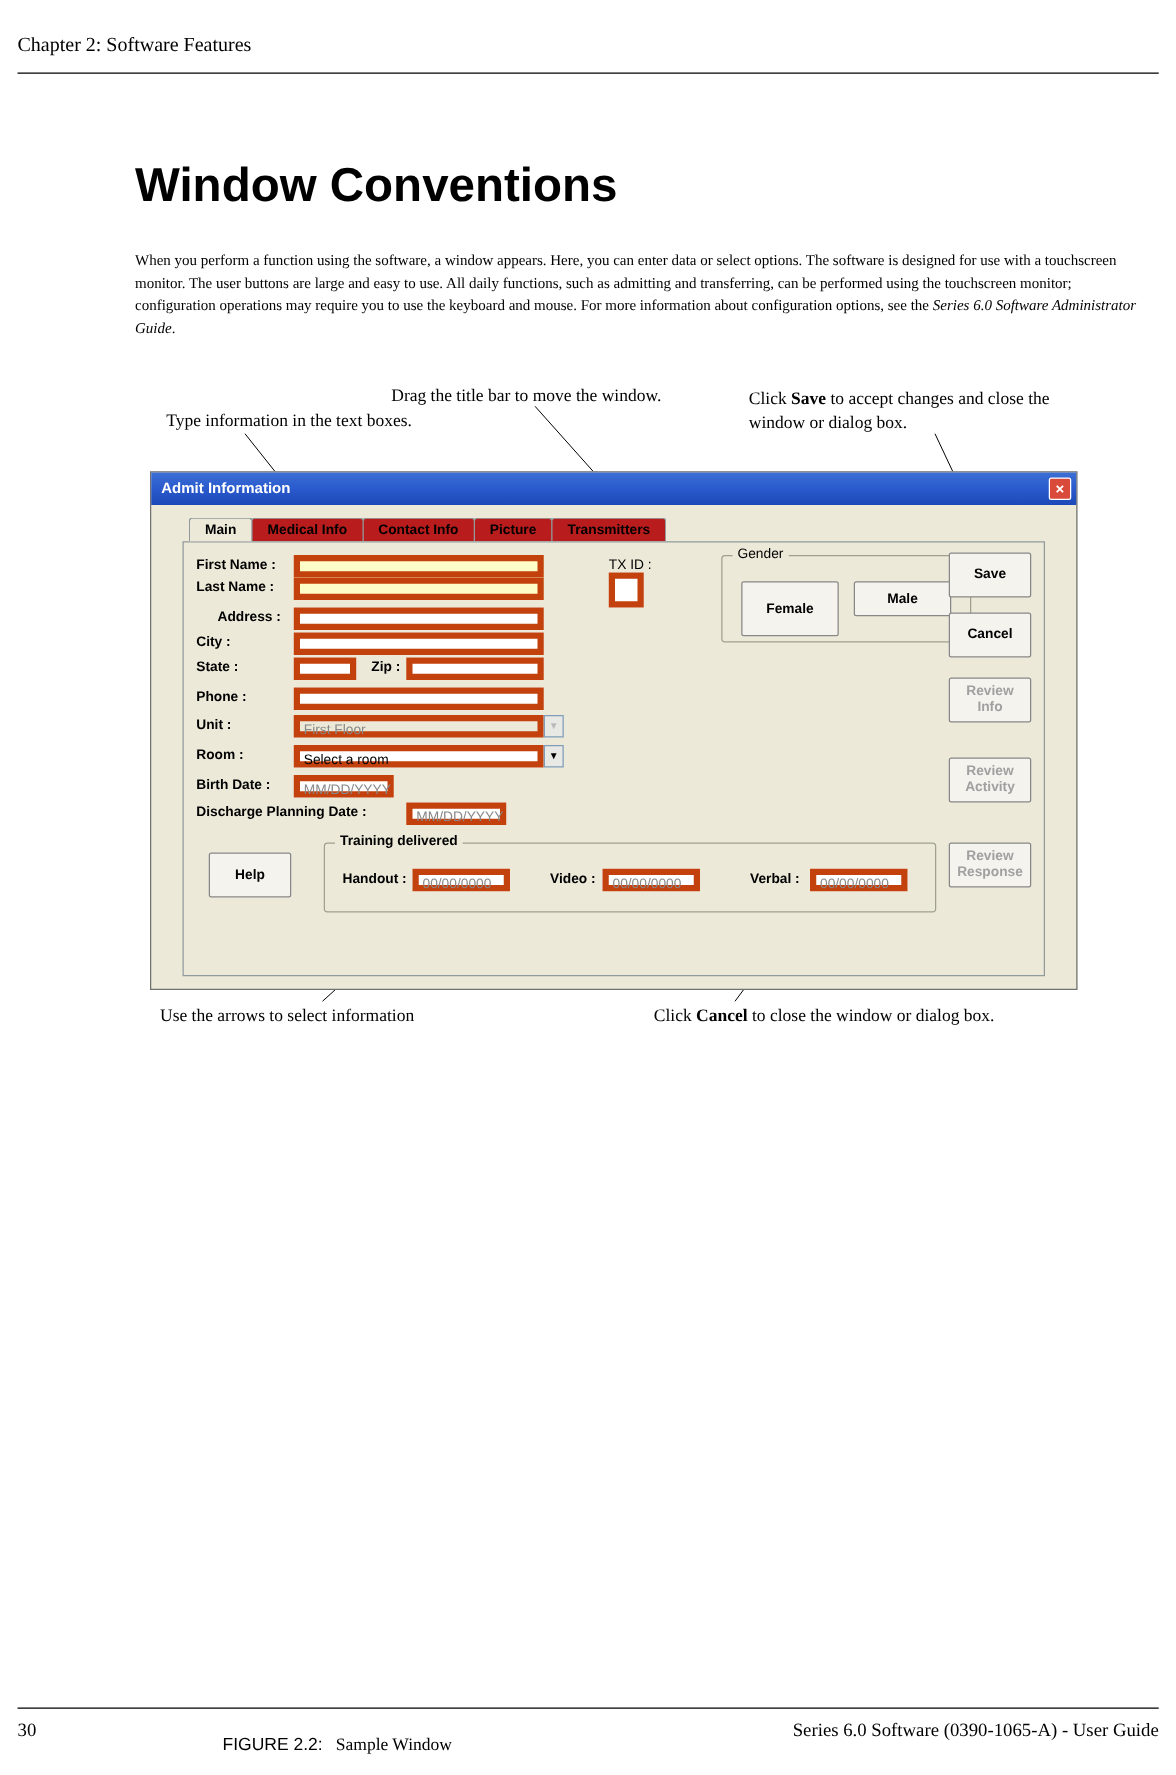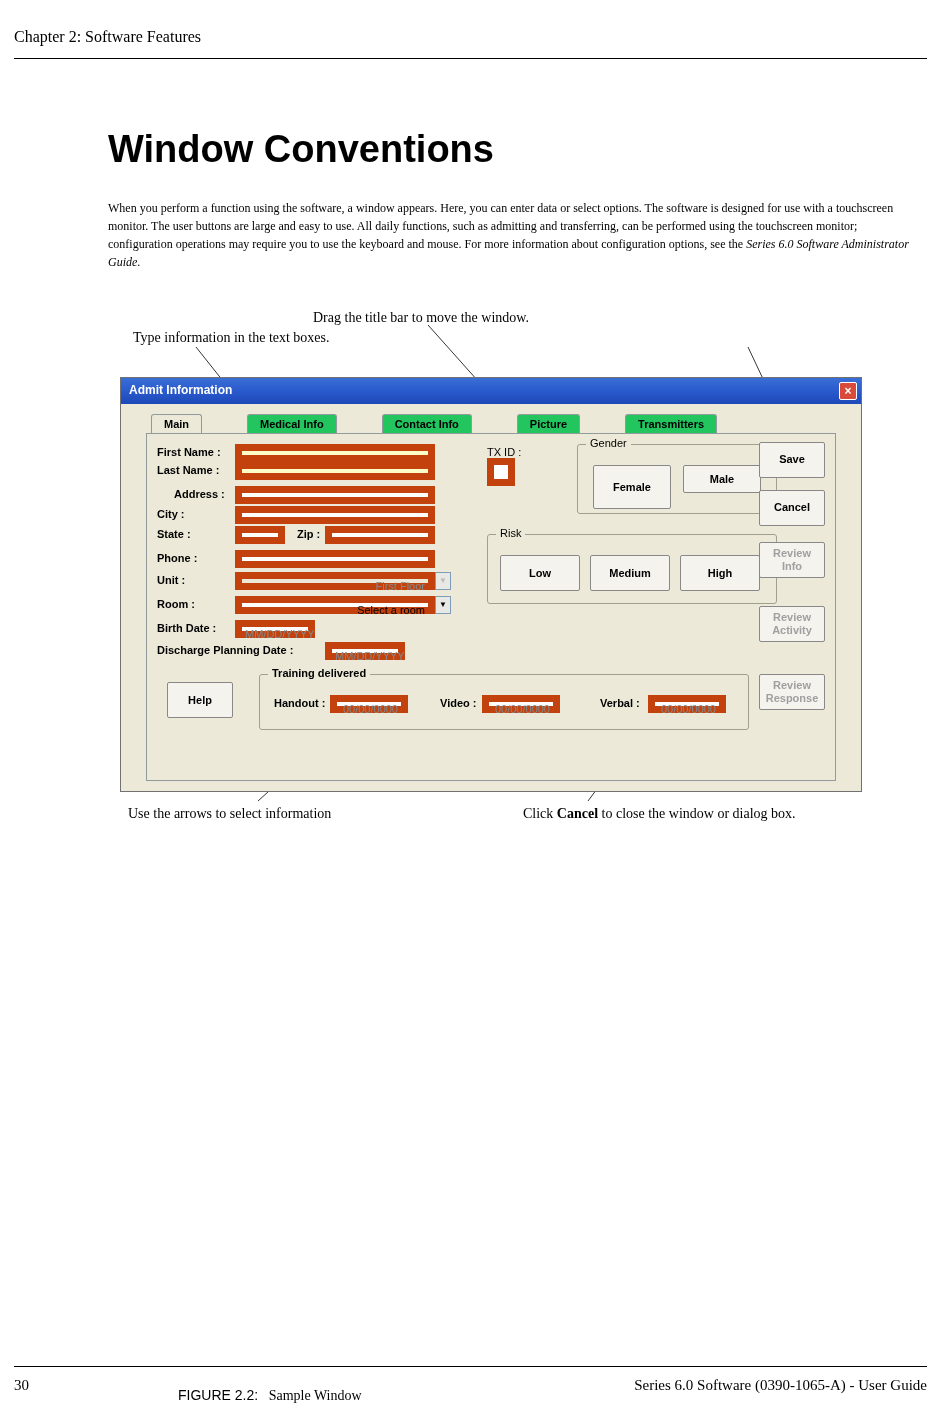--- a/index.html
+++ b/index.html
@@ -88,49 +88,47 @@
     width: 100%;
     height: calc(100% - 26px);
     font-family: Tahoma, Arial, sans-serif;
     font-size: 11px;
     color: #000;
   }
   .tabstrip {
     position: absolute;
     top: 10px; left: 30px;
     display: flex;
-    gap: 46px;
   }
   .tab {
     padding: 3px 12px;
     border: 1px solid #919b9c;
     border-bottom: none;
-    background: #22c55e;
+    background: #b91c1c;
     font-weight: bold;
     font-size: 11px;
     margin-right: -1px;
     border-radius: 3px 3px 0 0;
   }
   .tab.active { background: #ece9d8; position: relative; z-index: 2; }
   .form-area {
     position: absolute;
     top: 29px; left: 25px; right: 25px; bottom: 10px;
     border: 1px solid #919b9c;
     background: #ece9d8;
   }
   .lbl { position: absolute; font-weight: bold; font-size: 11px; color:#000; }
   .txt {
     position: absolute;
     height: 18px;
     background: #fff;
-    border: 7px solid #c2410c;
+    border: 5px solid #c2410c;
     font-size: 11px;
     padding: 1px 3px;
     color: #888;
-    text-align: right;
   }
   .txt.yellow { background: #fffdc7; }
   .txt.readonly { background: #ece9d8; color:#888; }
   .dropdown-arrow {
     position:absolute;
     width:16px; height:18px;
     background:#e8e8e4;
     border:1px solid #7f9db9;
     font-size:8px;
     text-align:center;
@@ -203,20 +201,23 @@
   <h1 class="page-title">Window Conventions</h1>
 
   <p class="intro-para">
     <span>When you perform a function using the software, a window appears. Here, you can enter data or select options. The software is designed for use with a touchscreen monitor. The user buttons are large and easy to use. All daily functions, such as admitting and transferring, can be performed using the touchscreen monitor; configuration operations may require you to use the keyboard and mouse. For more information about configuration options, see the </span><span class="italic">Series 6.0 Software Administrator Guide</span><span>.</span>
   </p>
 
   <div class="callouts">
 
     <div class="callout-text" style="top:22px; left:25px;">Type information in the text boxes.</div>
     <div class="callout-text" style="top:2px; left:205px;">Drag the title bar to move the window.</div>
+    <div class="callout-text" style="top:4px; left:491px; width:270px;">
+      <span>Click </span><b>Save</b><span> to accept changes and close the window or dialog box.</span>
+    </div>
     <div class="callout-text" style="top:498px; left:20px;">Use the arrows to select information</div>
     <div class="callout-text" style="top:498px; left:415px;">
       <span>Click </span><b>Cancel</b><span> to close the window or dialog box.</span>
     </div>
 
     <svg class="arrow" width="780" height="540">
       <defs>
         <marker id="arrowhead" markerWidth="6" markerHeight="6" refX="5" refY="3" orient="auto">
           <path d="M0,0 L6,3 L0,6 Z" fill="#000"></path>
         </marker>
@@ -287,26 +288,20 @@
 
           <span class="lbl" style="top:12px; left:340px; font-weight:normal;">TX ID :</span>
           <div class="txt" style="top:24px; left:340px; width:28px; height:28px;"></div>
 
           <div class="groupbox" style="top:10px; left:430px; width:200px; height:70px;">
             <span class="grouplabel">Gender</span>
             <div class="bigbtn" style="top:20px; left:15px; width:78px; height:44px;">Female</div>
             <div class="bigbtn" style="top:20px; left:105px; width:78px; height:28px;">Male</div>
           </div>
 
-          <div class="groupbox" style="top:100px; left:340px; width:290px; height:70px;">
-            <span class="grouplabel">Risk</span>
-            <div class="bigbtn" style="top:20px; left:12px; width:80px; height:36px;">Low</div>
-            <div class="bigbtn" style="top:20px; left:102px; width:80px; height:36px;">Medium</div>
-            <div class="bigbtn" style="top:20px; left:192px; width:80px; height:36px;">High</div>
-          </div>
 
           <div class="groupbox" style="top:240px; left:112px; width:490px; height:56px;">
             <span class="grouplabel" style="font-weight:bold;">Training delivered</span>
             <span class="lbl" style="top:22px; left:14px;">Handout :</span>
             <div class="txt" style="top:20px; left:70px; width:78px;">00/00/0000</div>
             <span class="lbl" style="top:22px; left:180px;">Video :</span>
             <div class="txt" style="top:20px; left:222px; width:78px;">00/00/0000</div>
             <span class="lbl" style="top:22px; left:340px;">Verbal :</span>
             <div class="txt" style="top:20px; left:388px; width:78px;">00/00/0000</div>
           </div>

